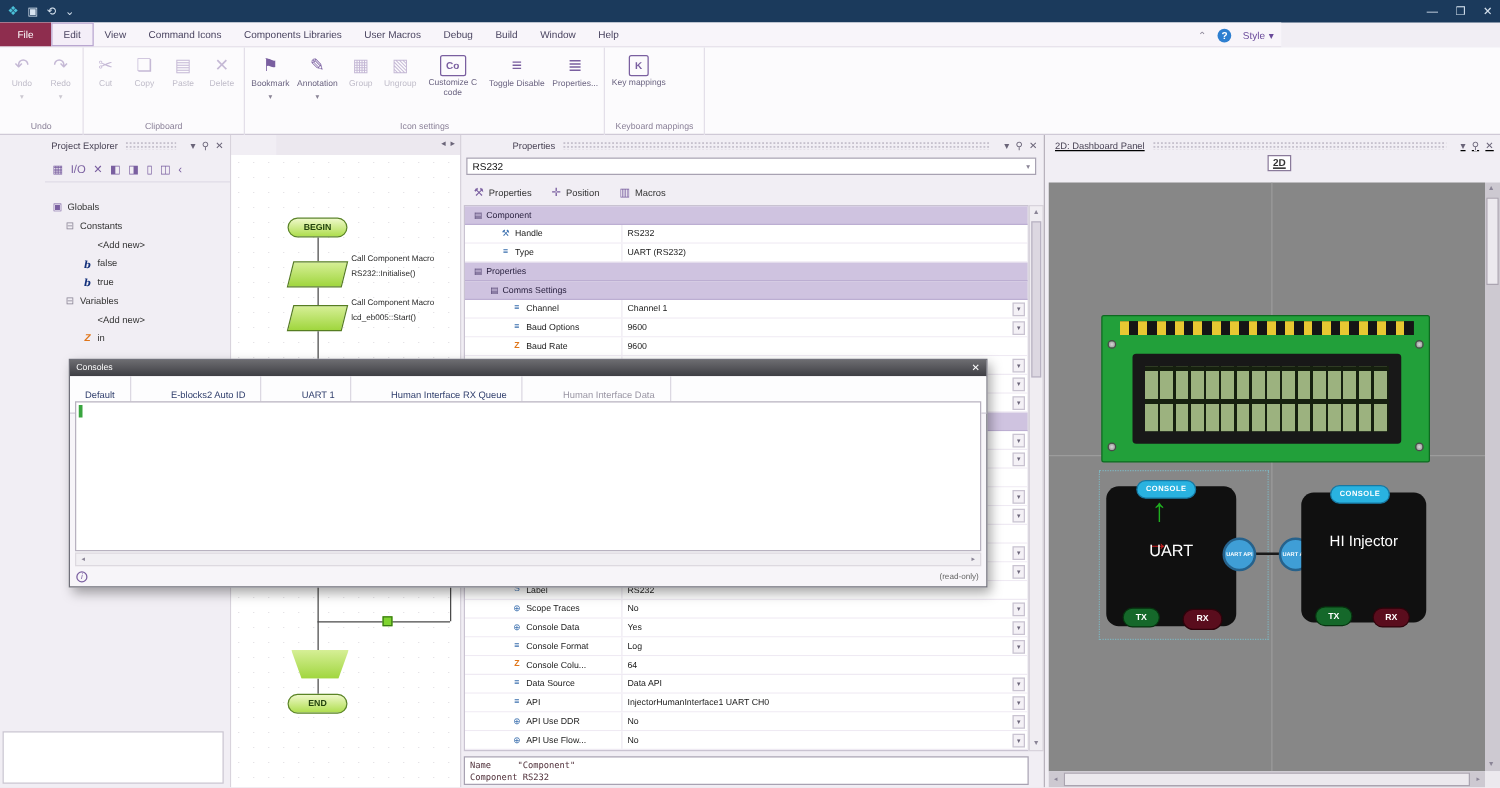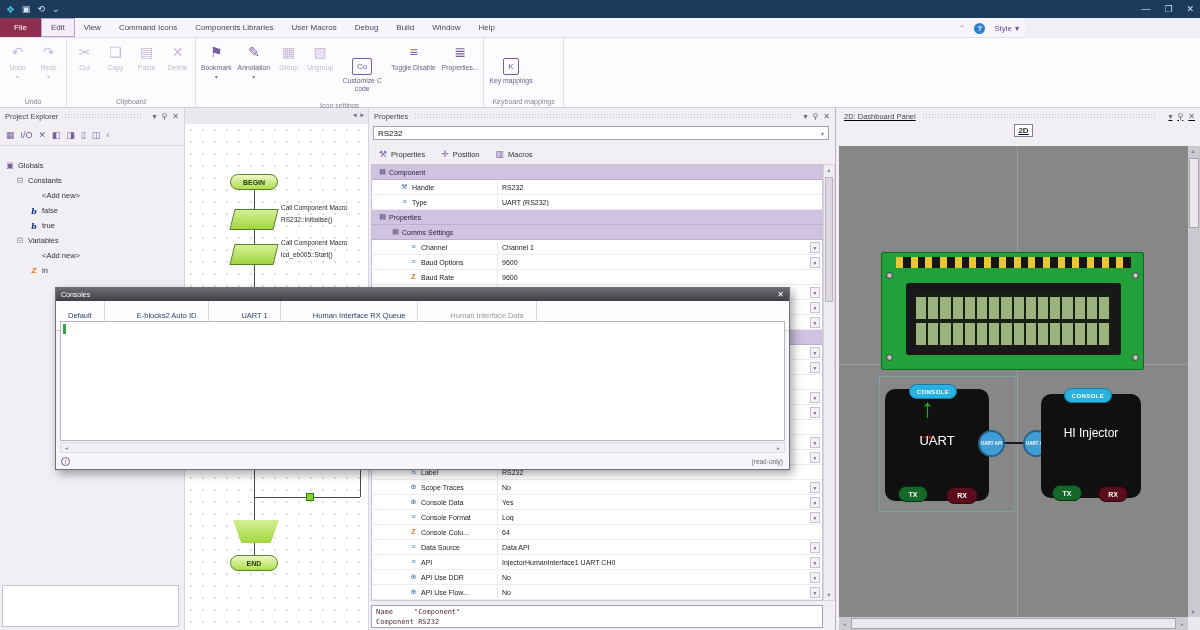--- a/index.html
+++ b/index.html
@@ -25,28 +25,28 @@
   .mi-help { width:11px; height:11px; background:#2e7fd0; color:#fff; border-radius:50%; font-size:8px; font-weight:bold; display:flex; align-items:center; justify-content:center; }
   .mi-style { font-size:8px; color:#6a4a9a; display:flex; gap:3px; align-items:center; }
 
   
   .ribbon { position:absolute; left:0; top:38px; width:1200px; height:70px; background:#fcfbfd; border-bottom:1px solid #cfc9d6; display:flex; }
   .rb-group { display:flex; flex-direction:column; border-right:1px solid #e3dfe9; height:70px; }
   .rb-buttons { display:flex; flex:1; align-items:stretch; padding:2px 2px 0; }
   .rb-btn { min-width:31px; max-width:52px; padding:2px 3px 0; display:flex; flex-direction:column; align-items:center; cursor:default; }
   .rb-btn.disabled { opacity:.42; }
   .rb-icon { height:20px; font-size:14px; color:#7a5fa0; display:flex; align-items:center; justify-content:center; }
-  .rb-btn.boxed .rb-icon { font-size:8px; font-weight:normal; border:1.5px solid #7a5fa0; border-radius:2px; padding:3px 4px; height:auto; margin-top:16px; }
+  .rb-btn.boxed .rb-icon { font-size:8px; font-weight:bold; border:1.5px solid #7a5fa0; border-radius:2px; padding:3px 4px; height:auto; margin-top:2px; }
   .rb-label { font-size:6.8px; color:#6a6380; text-align:center; line-height:1.15; margin-top:2px; max-width:46px; }
   .rb-caret { font-size:6px; color:#8a8496; visibility:hidden; margin-top:1px; }
   .rb-btn.dd .rb-caret { visibility:visible; }
   .rb-grouplabel { font-size:7px; color:#8a8098; text-align:center; padding:1px 8px 3px; }
 
   
-  .panel { position:absolute; top:108px; height:522px; background:#f1eef4; }
+  .panel { position:absolute; top:108px; height:522px; background:#f1eef4;padding-left:36px; }
   .phead { height:16px; display:flex; align-items:center; padding:0 5px; font-size:7.5px; color:#4a4456; }
   .phead .grip { flex:1; height:7px; margin:0 6px; background-image:radial-gradient(#c6c1cd 0.8px, transparent 0.9px); background-size:3px 3px; }
   .ph-ic { font-size:8px; color:#6a6478; margin-left:5px; cursor:default; }
 
   
   #explorer { left:0; width:185px; border-right:1px solid #d8d3dc; }
   .ex-tools { height:22px; border-bottom:1px solid #e0dbe6; display:flex; align-items:center; gap:6px; padding:0 6px; }
   .ex-ic { font-size:9px; color:#7a5fa0; }
   .tree { margin-top:12px; }
   .tree-row { height:15px; display:flex; align-items:center; gap:4px; font-size:7.5px; color:#333; cursor:default; }

